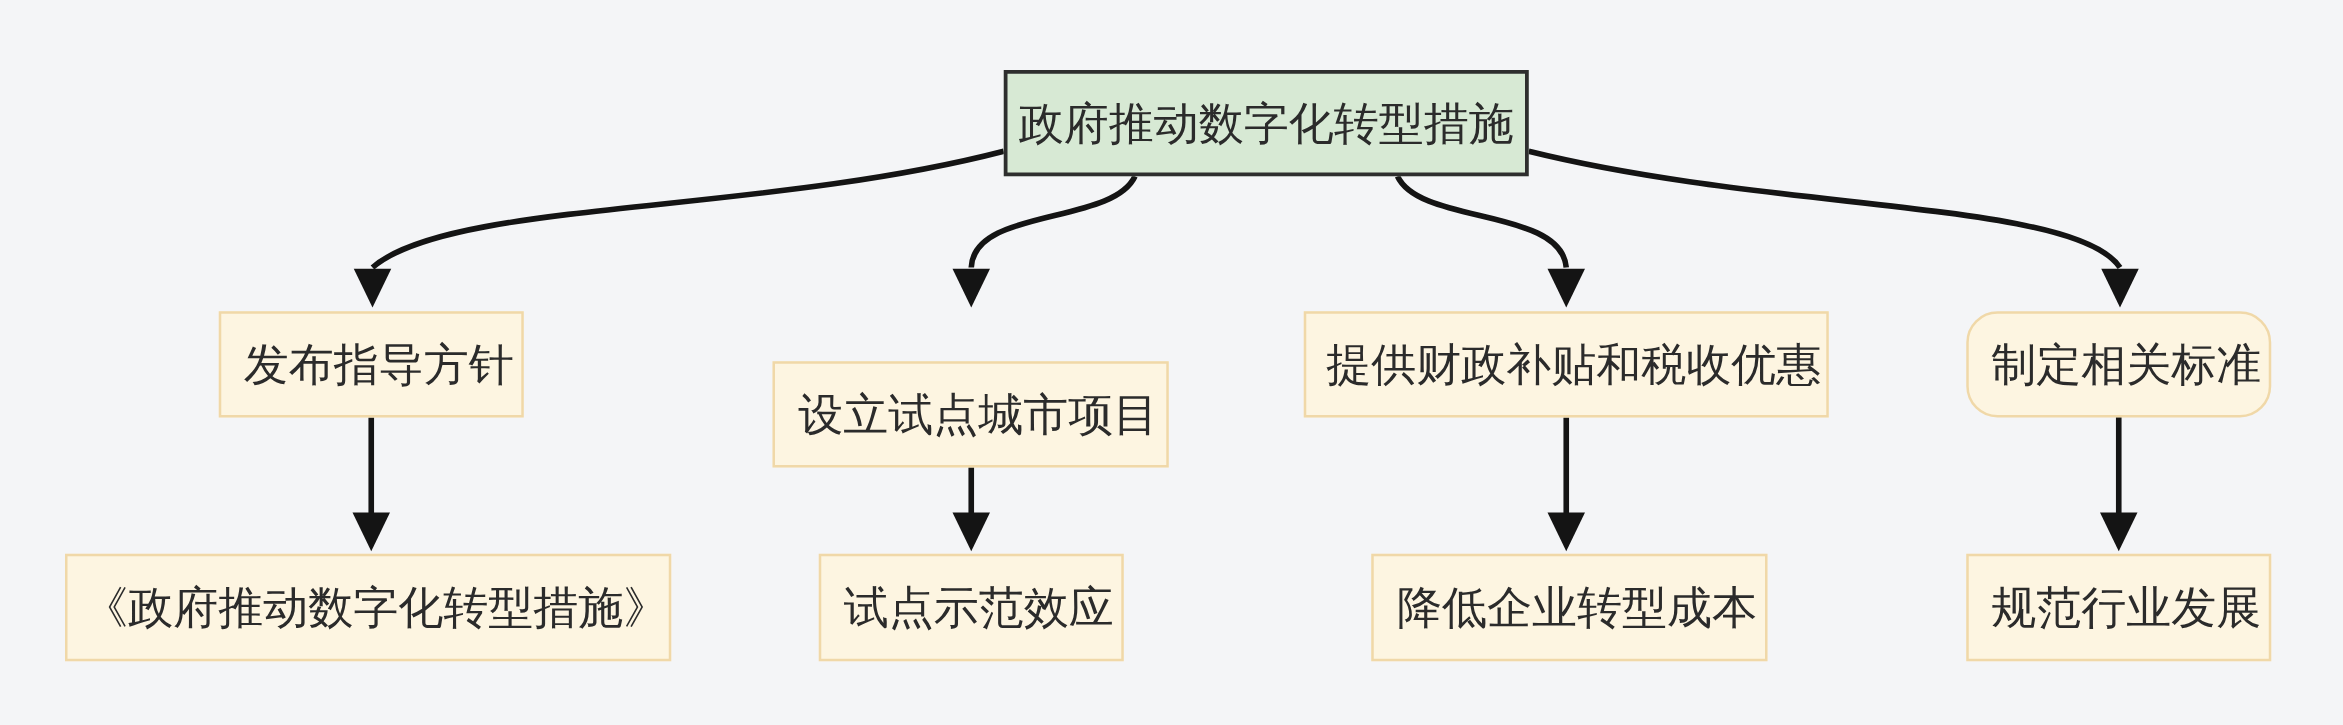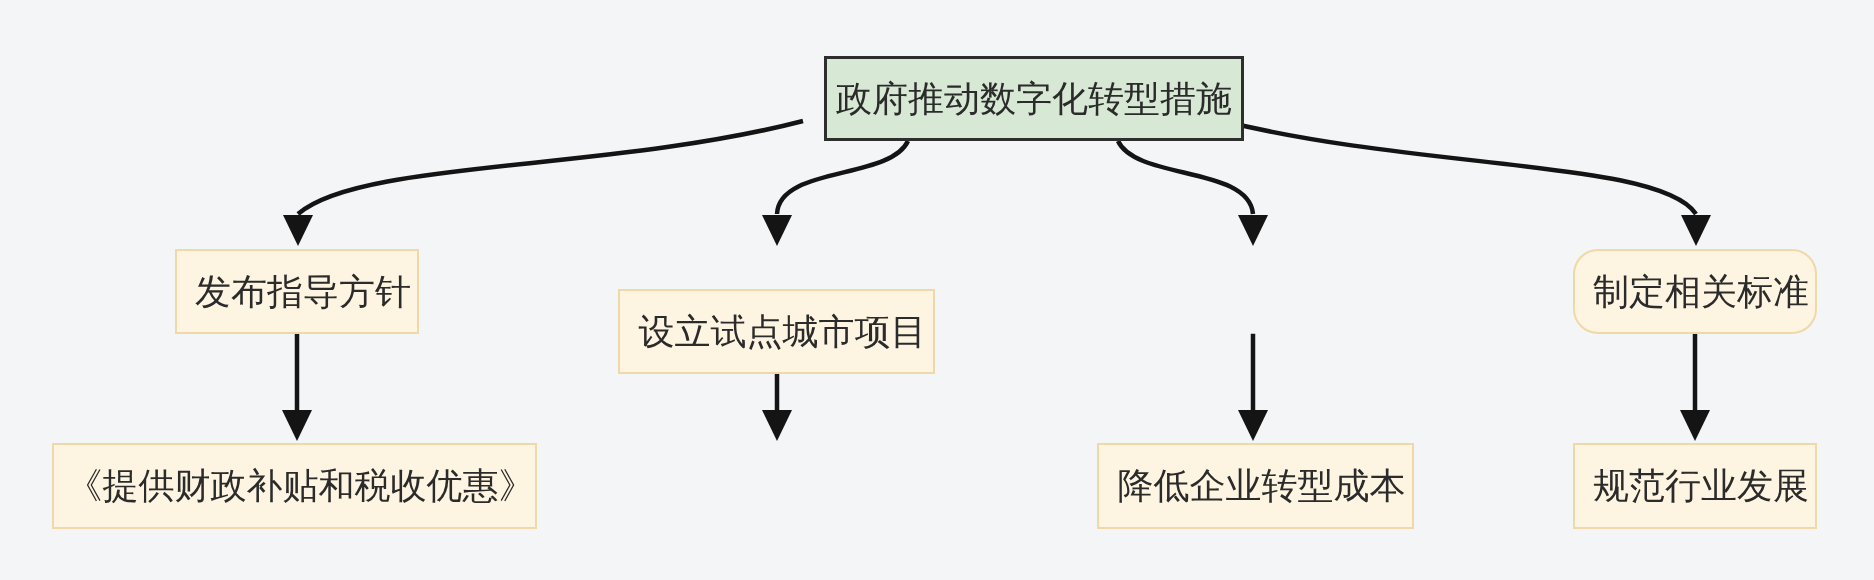--- a/index.html
+++ b/index.html
@@ -26,21 +26,20 @@
     position:absolute;
     display:flex;align-items:center;justify-content:center;
     text-align:center;
     font-size:36px;line-height:1.2;
     color:var(--text-color);
     white-space:nowrap;
   }
   .node.root{
     background:var(--root-fill);
     border:3px solid var(--root-border);
-    margin-left:21px;
   }
   .node.child{
     background:var(--child-fill);
     border:2px solid var(--child-border);
     padding-left:12px;
   }
 </style>
 </head>
 <body>
 
@@ -76,26 +75,32 @@
   <div class="node root" style="left:803px;top:56px;width:420px;height:85px;">
     <span>政府推动数字化转型措施</span>
   </div>
 
   <div class="node child" style="left:175px;top:249px;width:244px;height:85px;">
     <span>发布指导方针</span>
   </div>
   <div class="node child" style="left:618px;top:249px;width:317px;height:85px;margin-top:40px;">
     <span>设立试点城市项目</span>
   </div>
+  <div class="node child" style="left:1043px;top:249px;width:420px;height:85px;">
+    <span>提供财政补贴和税收优惠</span>
+  </div>
   <div class="node child" style="left:1573px;top:249px;width:244px;height:85px;border-radius:25px;">
     <span>制定相关标准</span>
   </div>
 
   <div class="node child" style="left:52px;top:443px;width:485px;height:86px;">
-    <span>《提供财政补贴和税收优惠》</span>
+    <span>《政府推动数字化转型措施》</span>
+  </div>
+  <div class="node child" style="left:655px;top:443px;width:244px;height:86px;">
+    <span>试点示范效应</span>
   </div>
   <div class="node child" style="left:1097px;top:443px;width:317px;height:86px;">
     <span>降低企业转型成本</span>
   </div>
   <div class="node child" style="left:1573px;top:443px;width:244px;height:86px;">
     <span>规范行业发展</span>
   </div>
 
 </div>
 

